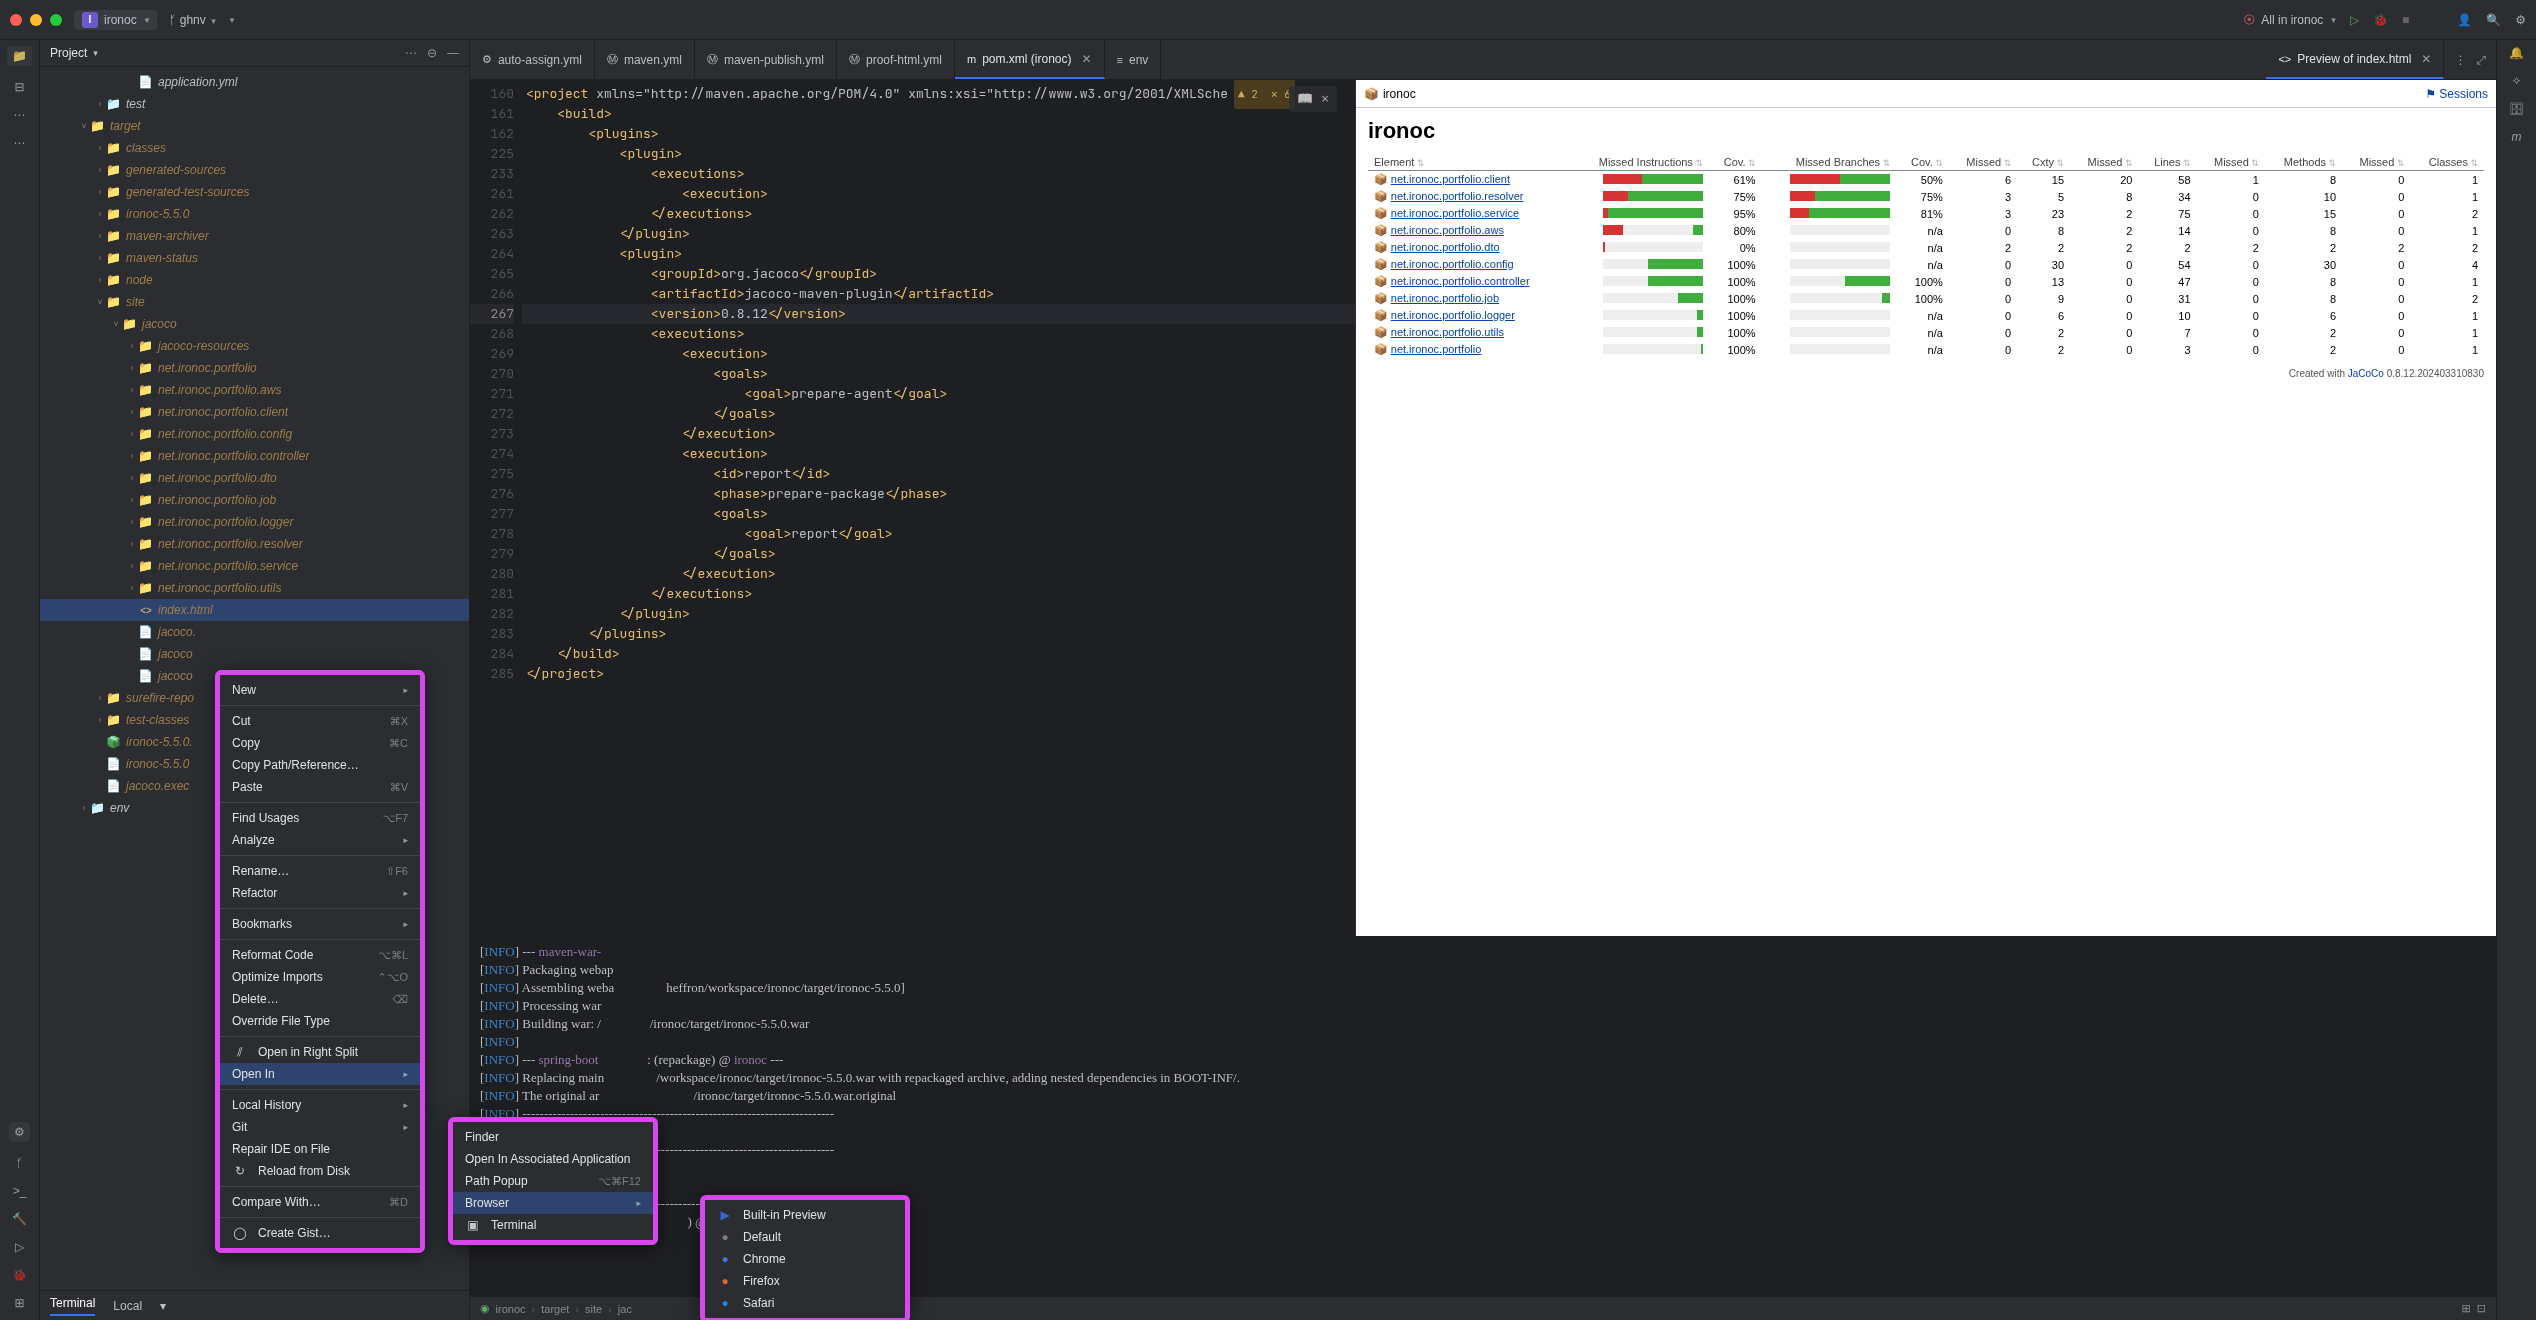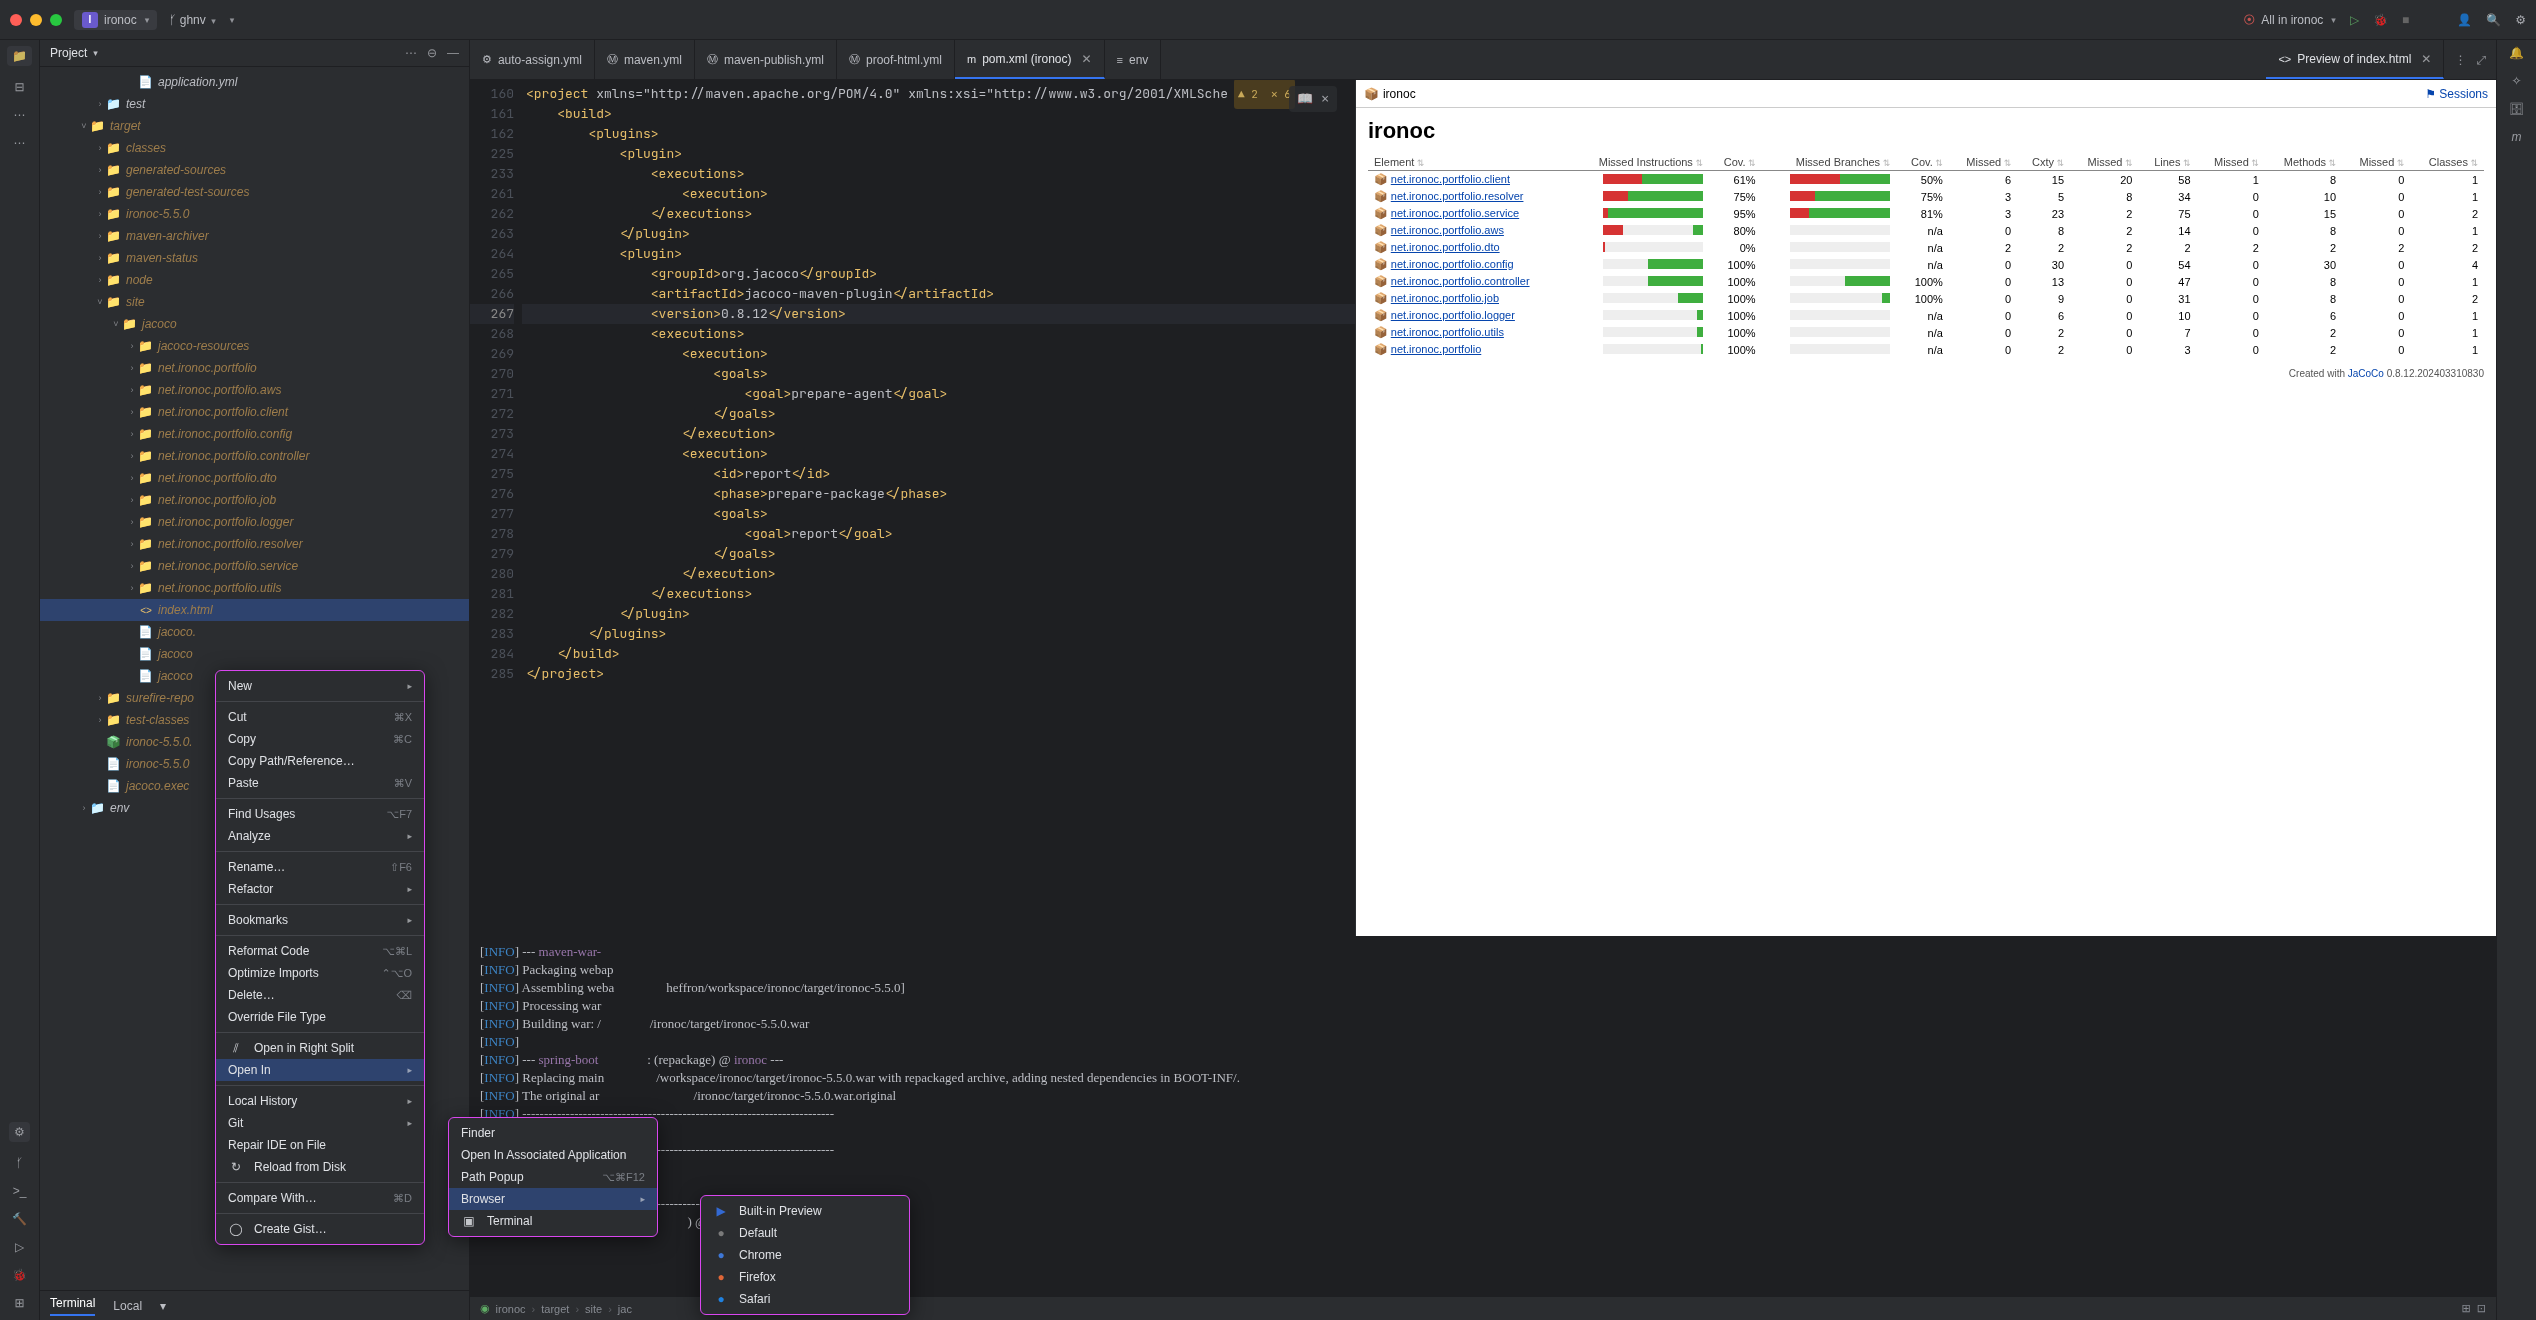--- a/index.html
+++ b/index.html
@@ -104,21 +104,21 @@
 .crumbs .sep { opacity:.5; }
 .crumbs .spacer { flex:1;}
 
 
 .stripe-right { width:40px; background:#2b2d30; border-left:1px solid #1e1f22; display:flex; flex-direction:column; align-items:center; padding-top:6px; gap:14px;}
 
 
 .stripe-left-bottom { margin-top:auto; margin-bottom:10px; display:flex; flex-direction:column; gap:14px; align-items:center;}
 
 
-.ctx-menu { position:absolute; background:#2b2d30; border:1px solid #d946ef; border-radius:6px; padding:4px 0; box-shadow:0 4px 20px rgba(0,0,0,.5); font-size:12px; color:#dfe1e5; z-index:100; min-width:210px;}
+.ctx-menu { position:absolute; background:#2b2d30; border:5px solid #d946ef; border-radius:6px; padding:4px 0; box-shadow:0 4px 20px rgba(0,0,0,.5); font-size:12px; color:#dfe1e5; z-index:100; min-width:210px;}
 .ctx-item { display:flex; align-items:center; padding:4px 12px; gap:8px; cursor:default; justify-content:space-between;}
 .ctx-item:hover, .ctx-item.hov { background:#2e436e; }
 .ctx-item .sc { color:#7a7e85; font-size:11px; margin-left:20px;}
 .ctx-item .arrow { font-size:9px; opacity:.6;}
 .ctx-sep { height:1px; background:#43454a; margin:4px 0;}
 .ctx-item .ico { width:16px; text-align:center; font-size:12px; margin-right:4px; opacity:.85;}
 </style>
 </head>
 <body>
 

